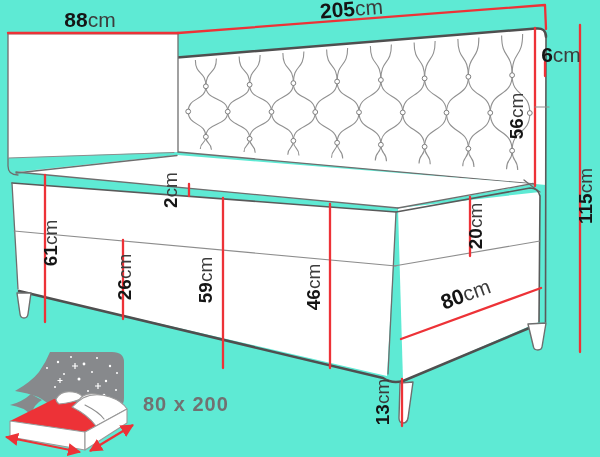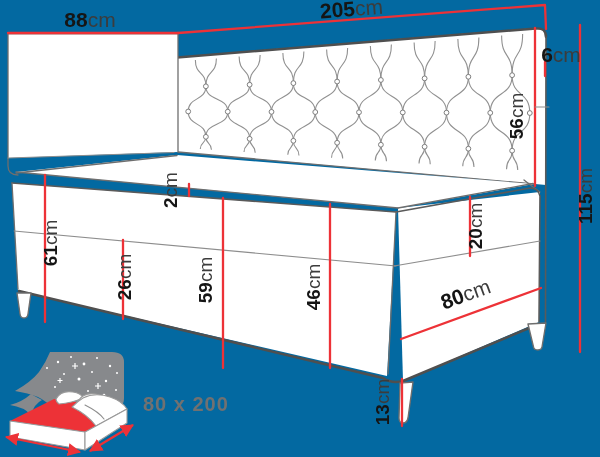--- a/index.html
+++ b/index.html
@@ -1,16 +1,16 @@
 <!DOCTYPE html>
 <html><head>
 <meta charset="utf-8">
 <style>
   html,body{margin:0;padding:0;background:#ffffff;}
-  .stage{position:relative;width:600px;height:457px;background:#0369a1;overflow:hidden;
+  .stage{position:relative;width:600px;height:457px;background:#5eead4;overflow:hidden;
          font-family:"Liberation Sans",sans-serif;}
   svg{display:block;}
   .fillw{fill:#ffffff;stroke:none;}
   .outline{stroke:#6e6e6e;stroke-width:1.3;fill:none;stroke-linecap:round;stroke-linejoin:round;}
   .thin{stroke:#8d8d8d;stroke-width:1.1;fill:none;stroke-linecap:round;}
   .thick{stroke:#4f4f4f;stroke-width:2.5;fill:none;stroke-linecap:round;stroke-linejoin:round;}
   .medium{stroke:#5a5a5a;stroke-width:1.6;fill:none;stroke-linecap:round;}
   .leg{fill:#ffffff;stroke:#6e6e6e;stroke-width:1.4;stroke-linejoin:round;}
   .red{stroke:#ed3237;stroke-width:2.3;fill:none;stroke-linecap:round;stroke-linejoin:round;}
   .tuft path{stroke:#909090;stroke-width:1.1;fill:none;}

